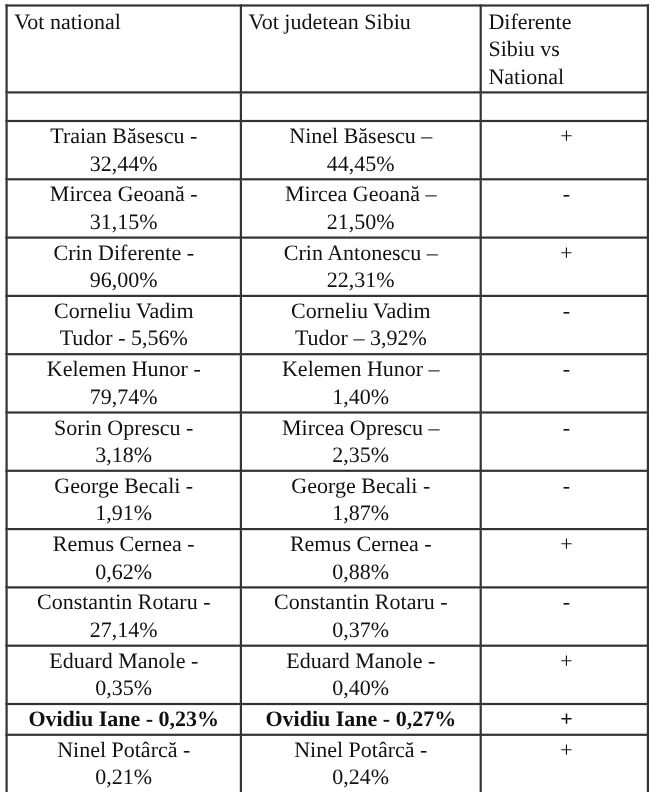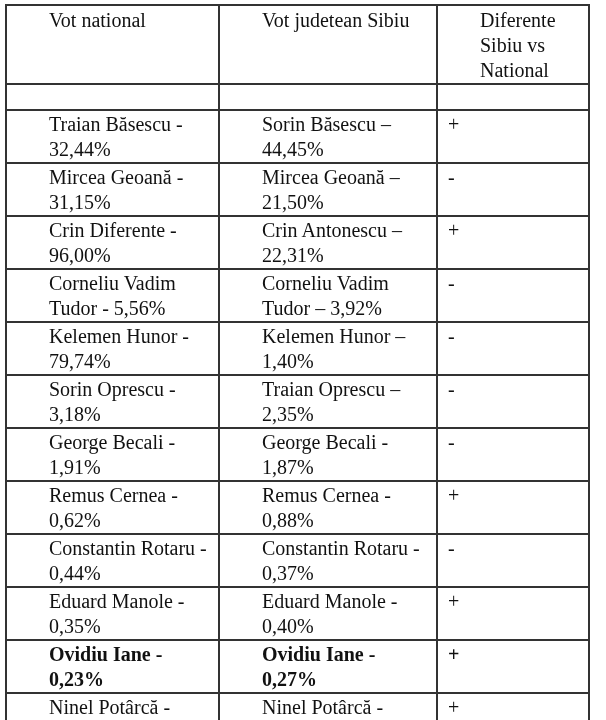--- a/index.html
+++ b/index.html
@@ -16,23 +16,23 @@
     vertical-align: top;
     padding: 1px 6px 0 6px;
     box-sizing: border-box;
     overflow: hidden;
   }
   col.c1 { width: 213px; }
   col.c2 { width: 218px; }
   col.c3 { width: 152px; }
   tr.hdr td { height: 78px; padding-top: 2px; }
   tr.empty td { height: 26px; }
-  tr.row td { height: 53px; }
+  tr.row td { height: 53px; text-align: center; }
   tr.row.short td { height: 26px; font-weight: bold; }
-  .line { display: block; margin-left: 36px; }
+  .line { display: block; }
   .mark { padding-left: 4px; }
 </style>
 </head>
 <body>
 
 <table>
   <colgroup>
       <col class="c1">
       <col class="c2">
       <col class="c3">
@@ -57,21 +57,21 @@
       <td></td>
     </tr>
   </tbody>
   <tbody id="rows-body">
       <tr class="row">
         <td>
           <span class="line">Traian Băsescu -</span>
           <span class="line">32,44%</span>
         </td>
         <td>
-          <span class="line">Sorin Băsescu –</span>
+          <span class="line">Ninel Băsescu –</span>
           <span class="line">44,45%</span>
         </td>
         <td><span class="mark">+</span></td>
       </tr>
       <tr class="row">
         <td>
           <span class="line">Mircea Geoană -</span>
           <span class="line">31,15%</span>
         </td>
         <td>
@@ -112,21 +112,21 @@
           <span class="line">1,40%</span>
         </td>
         <td><span class="mark">-</span></td>
       </tr>
       <tr class="row">
         <td>
           <span class="line">Sorin Oprescu -</span>
           <span class="line">3,18%</span>
         </td>
         <td>
-          <span class="line">Traian Oprescu –</span>
+          <span class="line">Mircea Oprescu –</span>
           <span class="line">2,35%</span>
         </td>
         <td><span class="mark">-</span></td>
       </tr>
       <tr class="row">
         <td>
           <span class="line">George Becali -</span>
           <span class="line">1,91%</span>
         </td>
         <td>
@@ -142,21 +142,21 @@
         </td>
         <td>
           <span class="line">Remus Cernea -</span>
           <span class="line">0,88%</span>
         </td>
         <td><span class="mark">+</span></td>
       </tr>
       <tr class="row">
         <td>
           <span class="line">Constantin Rotaru -</span>
-          <span class="line">0,44%</span>
+          <span class="line">27,14%</span>
         </td>
         <td>
           <span class="line">Constantin Rotaru -</span>
           <span class="line">0,37%</span>
         </td>
         <td><span class="mark">-</span></td>
       </tr>
       <tr class="row">
         <td>
           <span class="line">Eduard Manole -</span>

